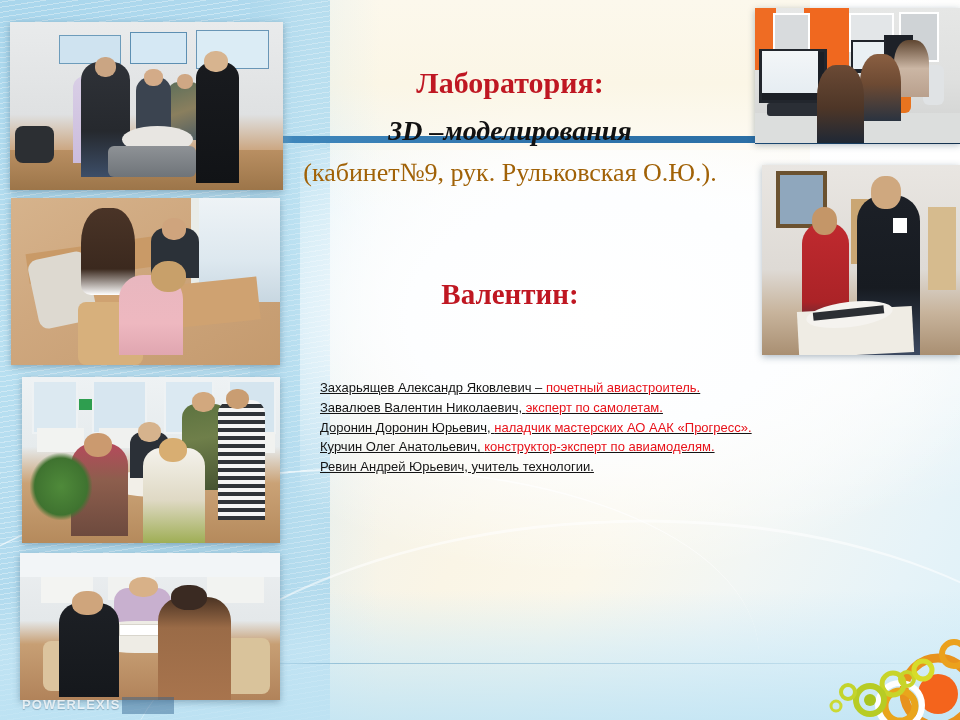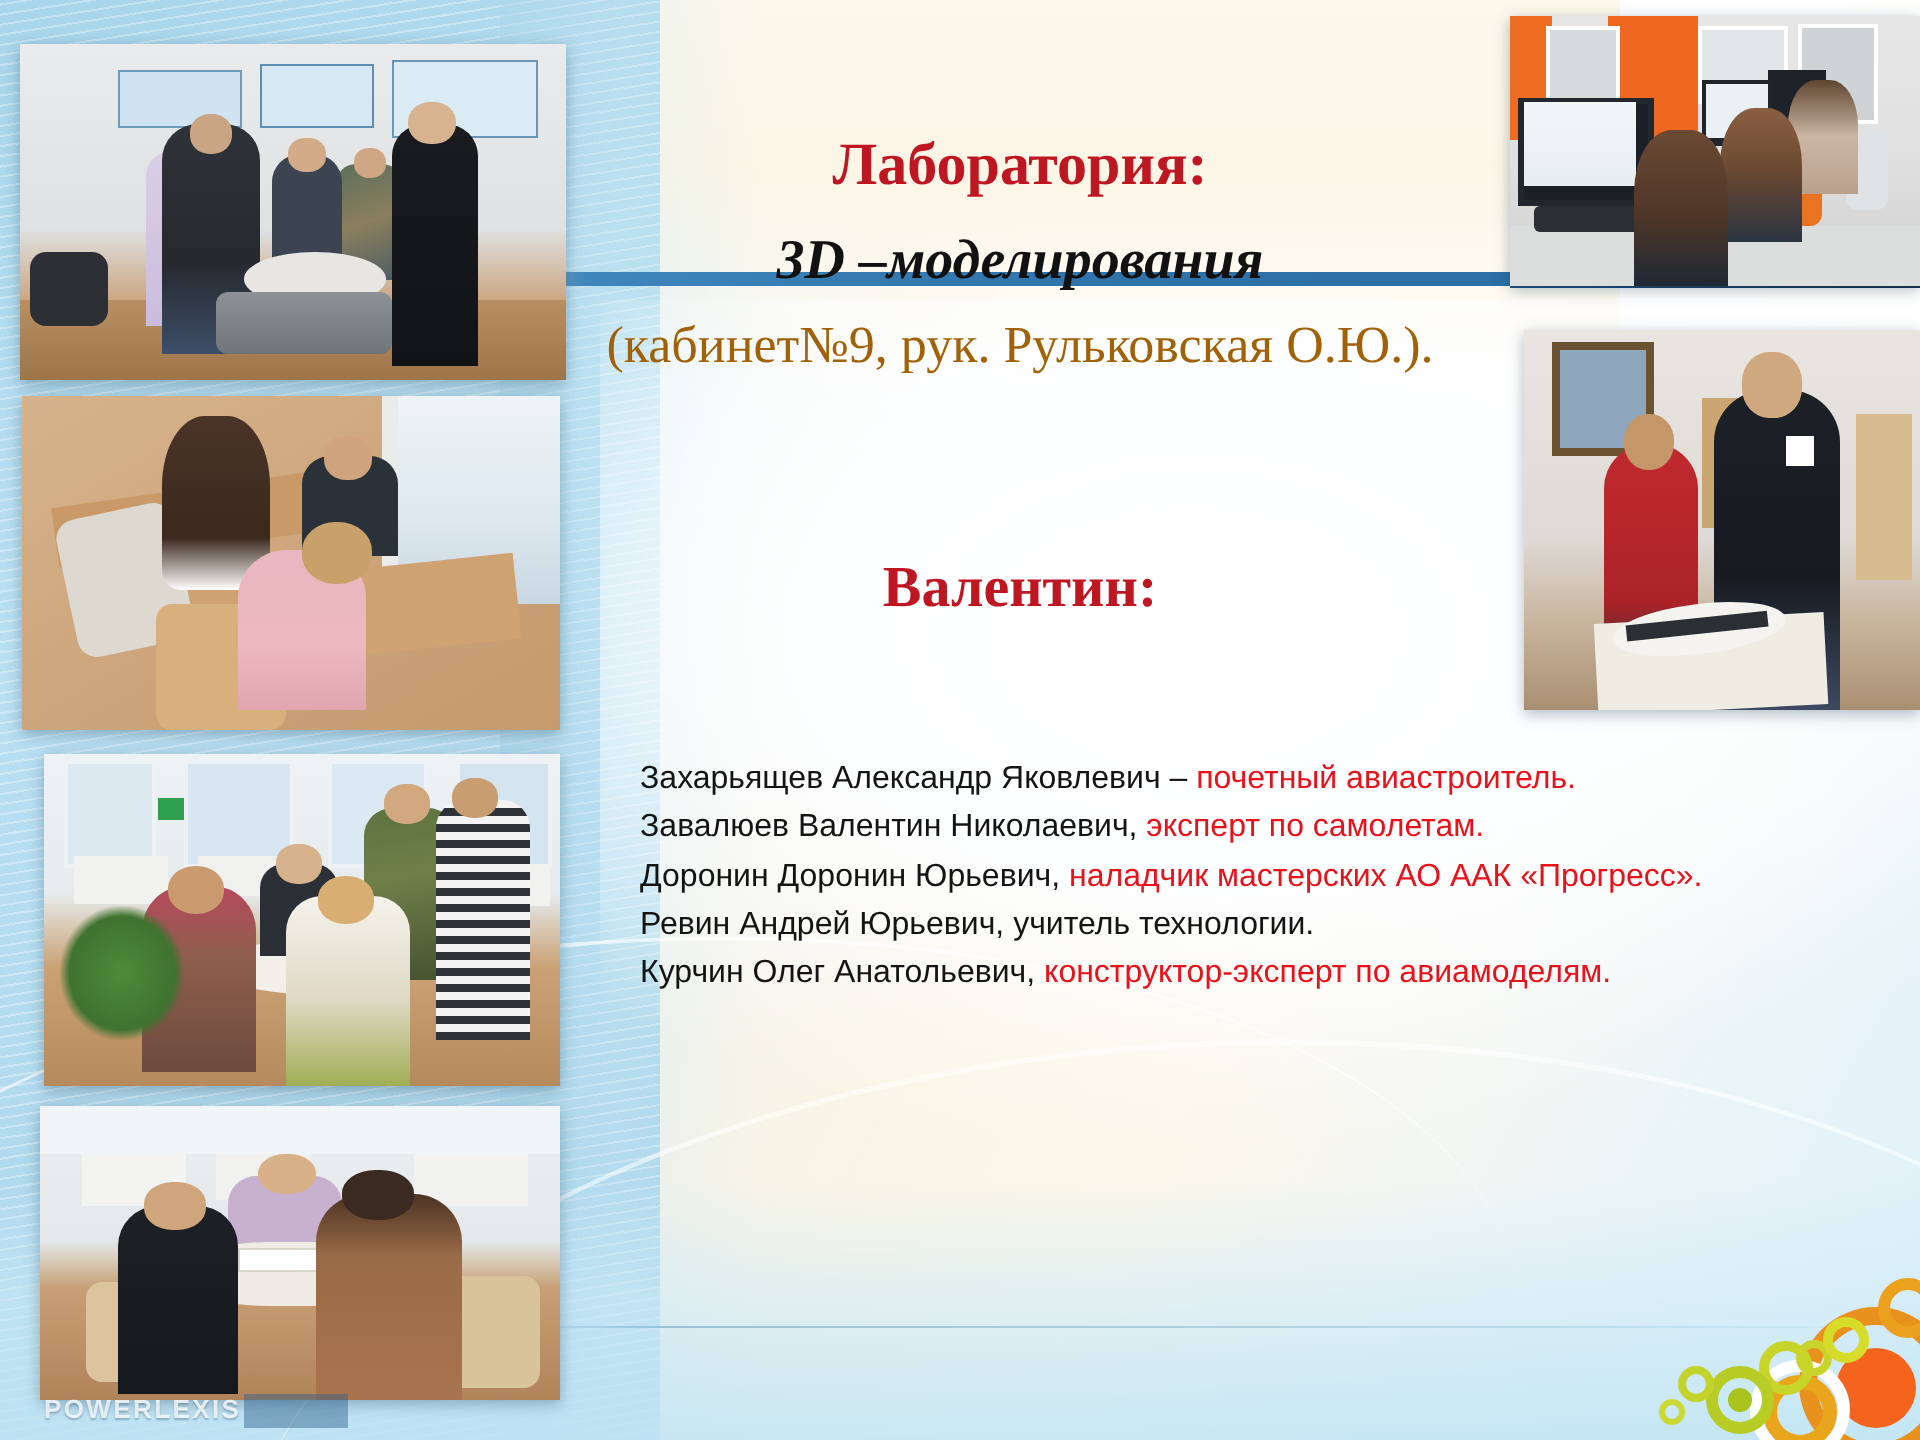--- a/index.html
+++ b/index.html
@@ -275,23 +275,24 @@
     font-size: 29px;
     font-weight: bold;
     color: #bf1722;
     margin: 0;
   }
 
   .experts-list {
     position: absolute;
     left: 320px; top: 378px; width: 560px;
     font-family: "Liberation Sans", sans-serif;
-    font-size: 16px;
+    font-size: 13px;
     line-height: 1.52;
     color: #141414;
+    text-decoration: underline;
   }
   .experts-list p { margin: 0; }
   .hl { color: #e8121a; }
 </style>
 </head>
 <body>
 
 <div class="slide">
 
   <div class="bg-base"></div>
@@ -440,22 +441,22 @@
     <p class="t-3d">3D –моделирования</p>
     <p class="t-cab">(кабинет№9, рук. Рульковская О.Ю.).</p>
   </div>
 
   <p class="t-experts">Валентин:</p>
 
   <div class="experts-list">
     <p><span>Захарьящев Александр Яковлевич – </span><span class="hl">почетный авиастроитель.</span></p>
     <p><span>Завалюев Валентин Николаевич, </span><span class="hl">эксперт по самолетам.</span></p>
     <p><span>Доронин Доронин Юрьевич, </span><span class="hl">наладчик мастерских АО ААК «Прогресс».</span></p>
+    <p><span>Курчин Олег Анатольевич, </span><span class="hl">конструктор-эксперт по авиамоделям.</span></p>
     <p><span>Ревин Андрей Юрьевич, учитель технологии.</span><span class="hl"></span></p>
-    <p><span>Курчин Олег Анатольевич, </span><span class="hl">конструктор-эксперт по авиамоделям.</span></p>
   </div>
 
   <div class="watermark">POWERLEXIS</div>
   <div class="wm-box"></div>
 
   <svg class="circles" viewBox="0 0 200 110">
     <circle cx="178" cy="82" r="34" fill="none" stroke="#e8921d" stroke-width="9"></circle>
     <circle cx="178" cy="84" r="20" fill="#f4641c"></circle>
     <circle cx="140" cy="95" r="22" fill="none" stroke="#ffffff" stroke-width="6"></circle>
     <circle cx="140" cy="96" r="15" fill="none" stroke="#e9a51c" stroke-width="7"></circle>

